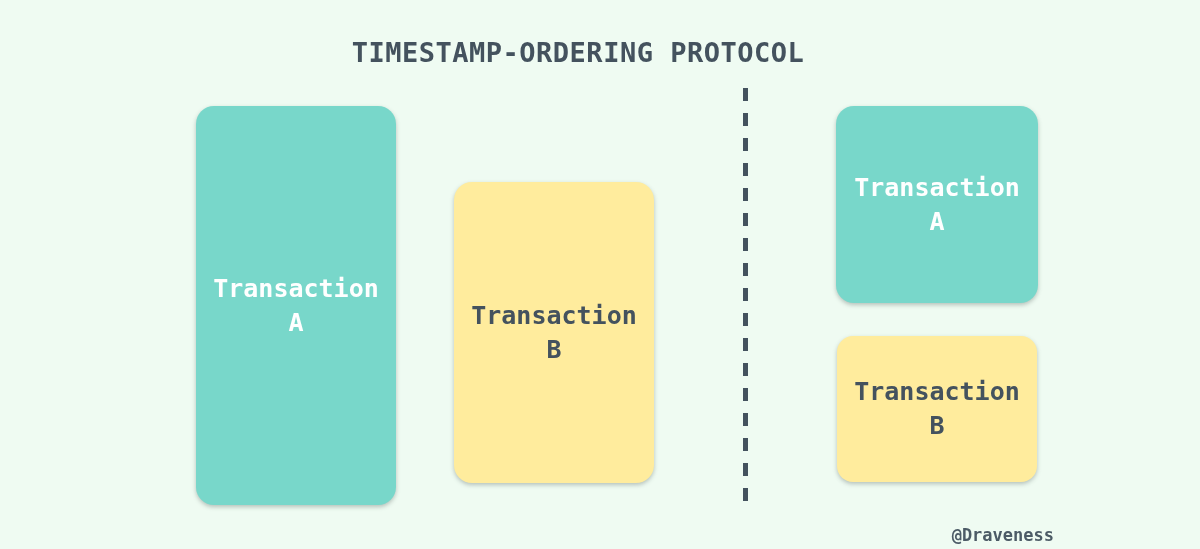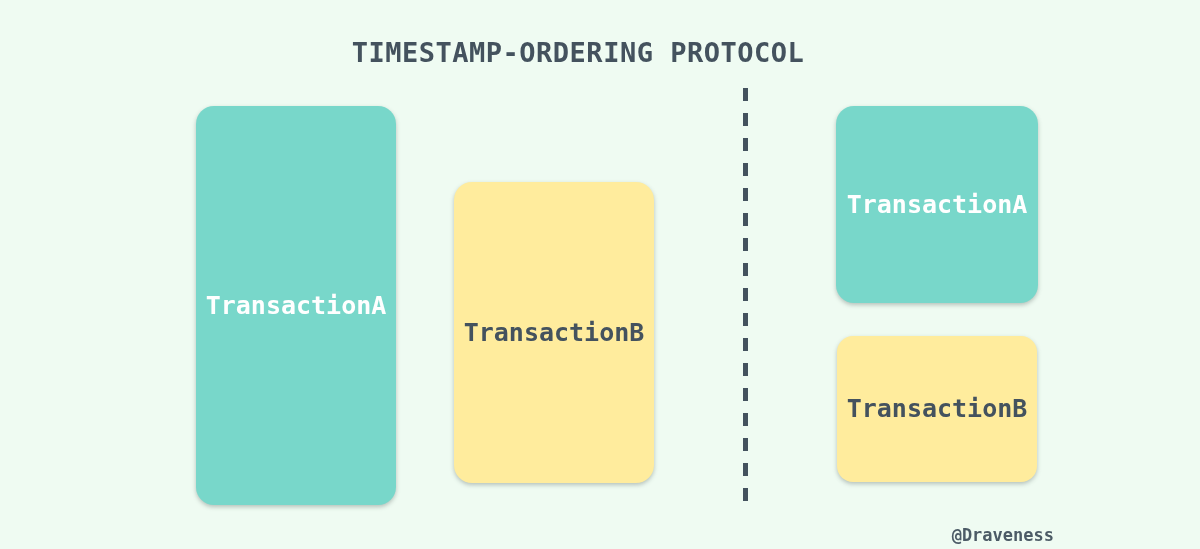--- a/index.html
+++ b/index.html
@@ -34,21 +34,21 @@
     font-size:27px;
     font-weight:bold;
     letter-spacing:0.5px;
     color:var(--slate);
     white-space:nowrap;
   }
   .box{
     position:absolute;
     border-radius:18px;
     display:flex;
-    flex-direction:row;
+    flex-direction:column;
     align-items:center;
     justify-content:center;
     font-size:25px;
     line-height:34px;
     font-weight:bold;
     box-shadow:0 2px 4px rgba(110,125,120,0.45);
     text-align:center;
   }
   .box.teal{ background:var(--teal); color:var(--white_text); }
   .box.yellow{ background:var(--yellow); color:var(--slate); }

